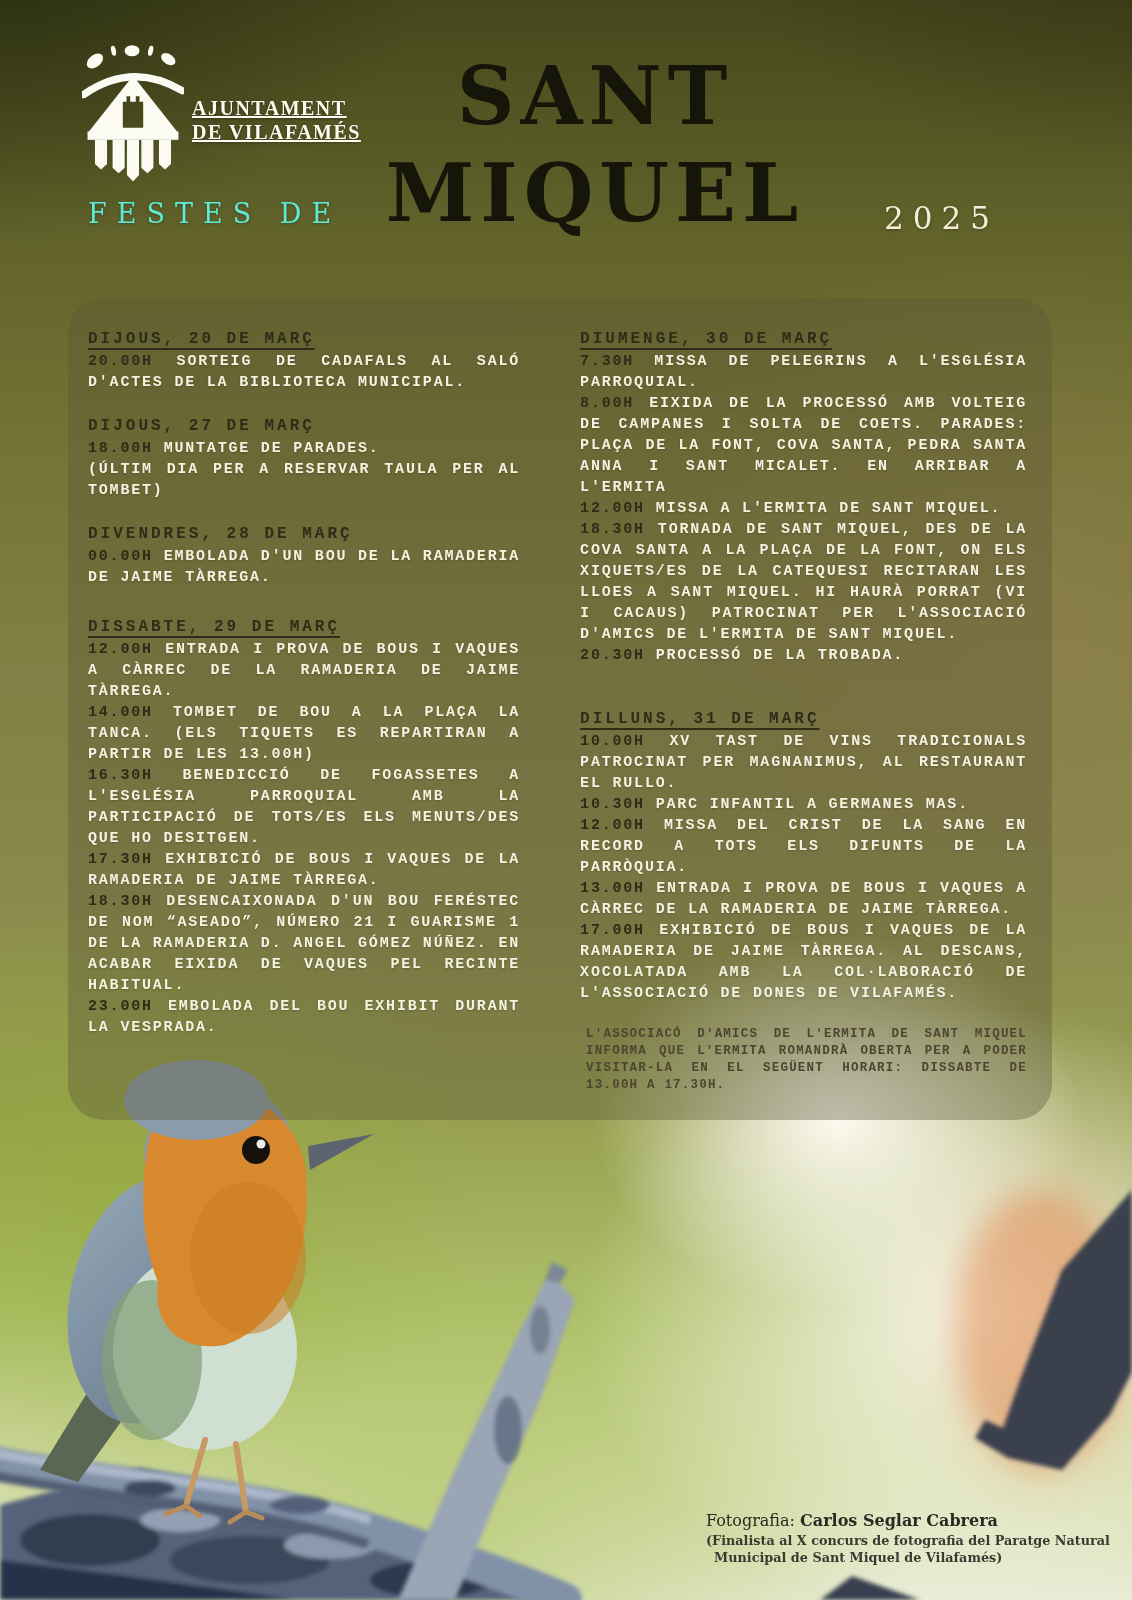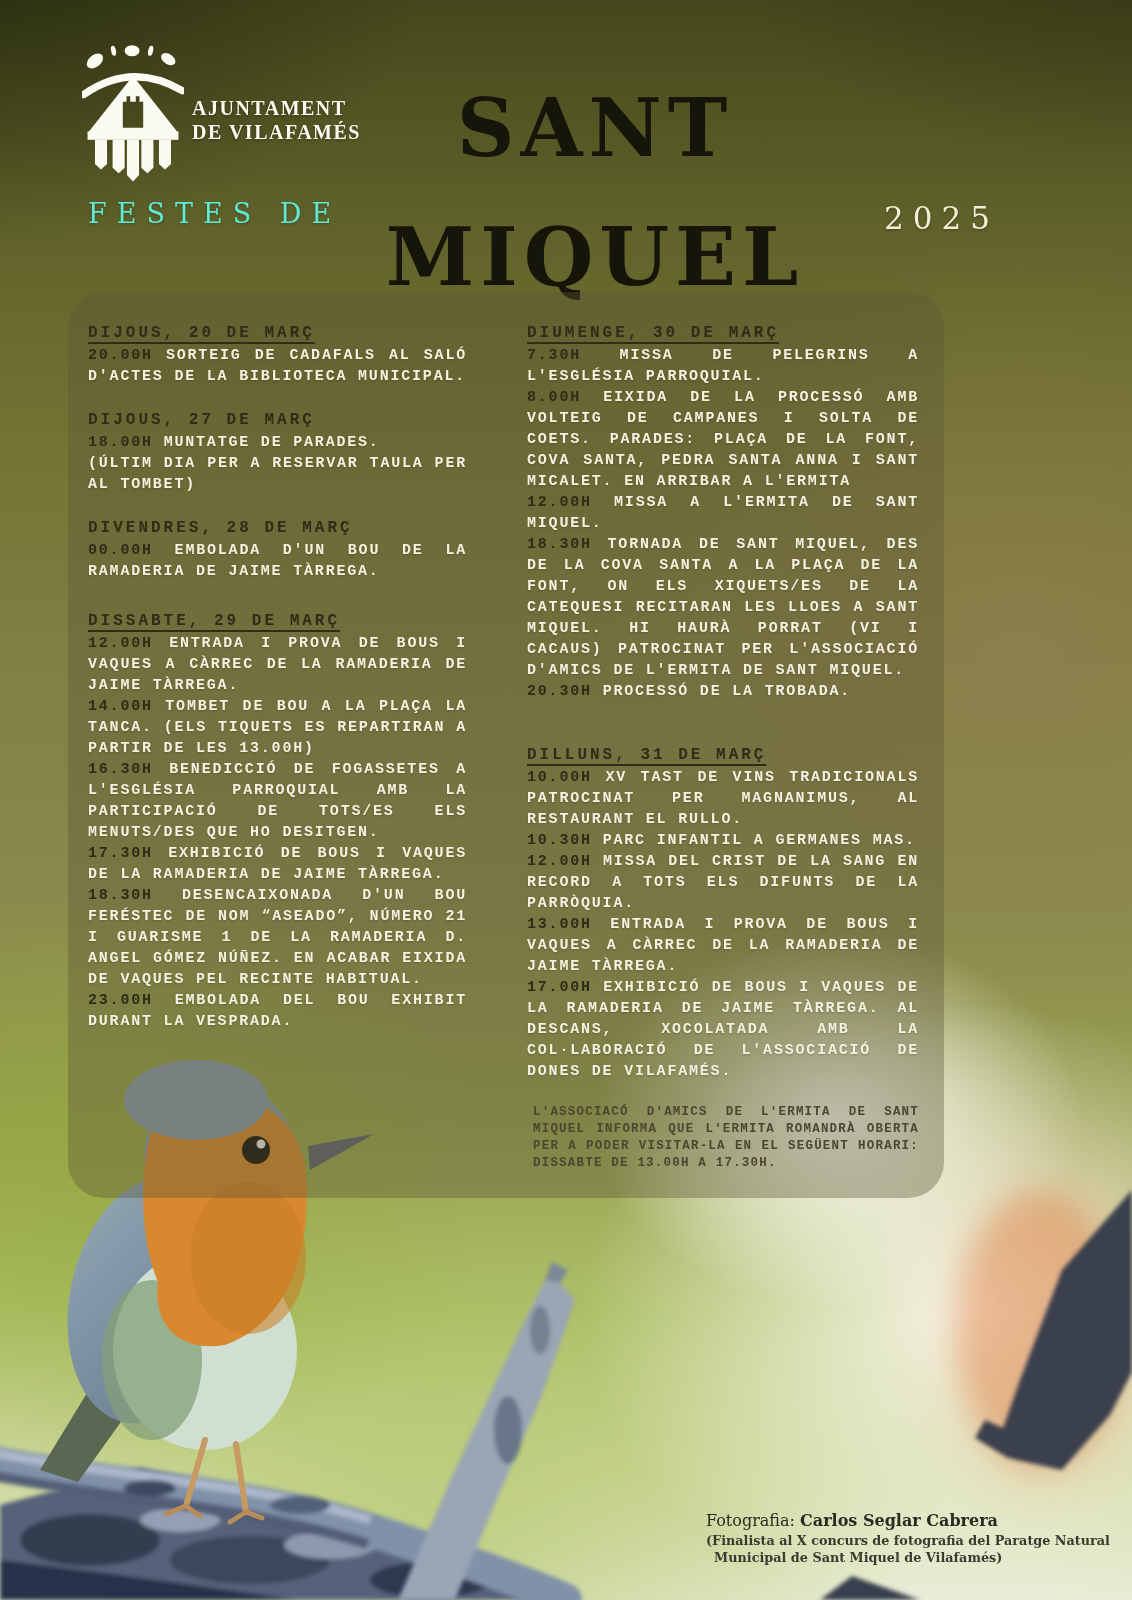--- a/index.html
+++ b/index.html
@@ -15,31 +15,31 @@
       radial-gradient(640px 420px at 38% 97%, rgba(160,186,70,.5), rgba(160,186,70,0) 75%),
       radial-gradient(700px 460px at -5% -5%, rgba(22,26,6,.65), rgba(22,26,6,0) 72%),
       radial-gradient(700px 420px at 105% -8%, rgba(30,33,10,.55), rgba(30,33,10,0) 72%),
       radial-gradient(560px 540px at 90% 40%, rgba(150,128,84,.5), rgba(150,128,84,0) 75%),
       linear-gradient(to bottom,#45481c 0%,#60622a 14%,#747434 28%,#828044 42%,#8a8a4c 56%,#97a050 70%,#aec06a 82%,#cfd9a0 92%,#e9ecd6 100%);}
   .bird{position:absolute;left:0;top:1000px;width:1132px;height:600px;}
   
   .logo{position:absolute;left:82px;top:42px;width:102px;height:140px;}
   .org{position:absolute;left:192px;top:96px;font-family:"Liberation Serif",serif;
     font-weight:600;font-size:20px;line-height:24px;letter-spacing:1.5px;color:#fcfbf2;
-    text-shadow:0 1px 3px rgba(0,0,0,.35);}
+    text-shadow:0 1px 3px rgba(0,0,0,.35);text-decoration:underline;}
   .pretitle{position:absolute;left:88px;top:198px;font-family:"DejaVu Serif",serif;
     font-size:27px;letter-spacing:10px;color:#5eead4;text-shadow:0 1px 3px rgba(0,0,0,.3);}
   .title{position:absolute;left:350px;top:48px;width:490px;margin:0;text-align:center;
     font-family:"DejaVu Serif",serif;font-weight:700;font-size:80px;line-height:97px;
     letter-spacing:6px;color:var(--title_black,#161509);}
-  .title span{display:block;margin-top:32px;}
+  .title span{display:block;}
   .year{position:absolute;left:884px;top:200px;font-family:"DejaVu Serif",serif;
     font-size:31px;letter-spacing:9px;color:#f4edd6;text-shadow:0 1px 3px rgba(0,0,0,.3);}
   
-  .panel{position:absolute;left:68px;top:292px;width:876px;box-sizing:border-box;
+  .panel{position:absolute;left:68px;top:298px;width:984px;box-sizing:border-box;
     border-radius:36px;background:var(--panel_overlay,rgba(92,88,54,.38));
     padding:30px 25px 26px 20px;display:flex;}
   .col{box-sizing:border-box;}
   .col-left{width:437px;}
   .col-right{width:452px;margin-left:60px;}
   .section{margin-bottom:22px;}
   .col-left .section:nth-child(4){margin-top:28px;}
   .col-right .sections .section:nth-child(2){margin-top:42px;}
   .day{font-size:16px;line-height:22px;letter-spacing:3px;font-weight:700;
     color:var(--header_text_dark,#2f2c18);margin-bottom:1px;}

